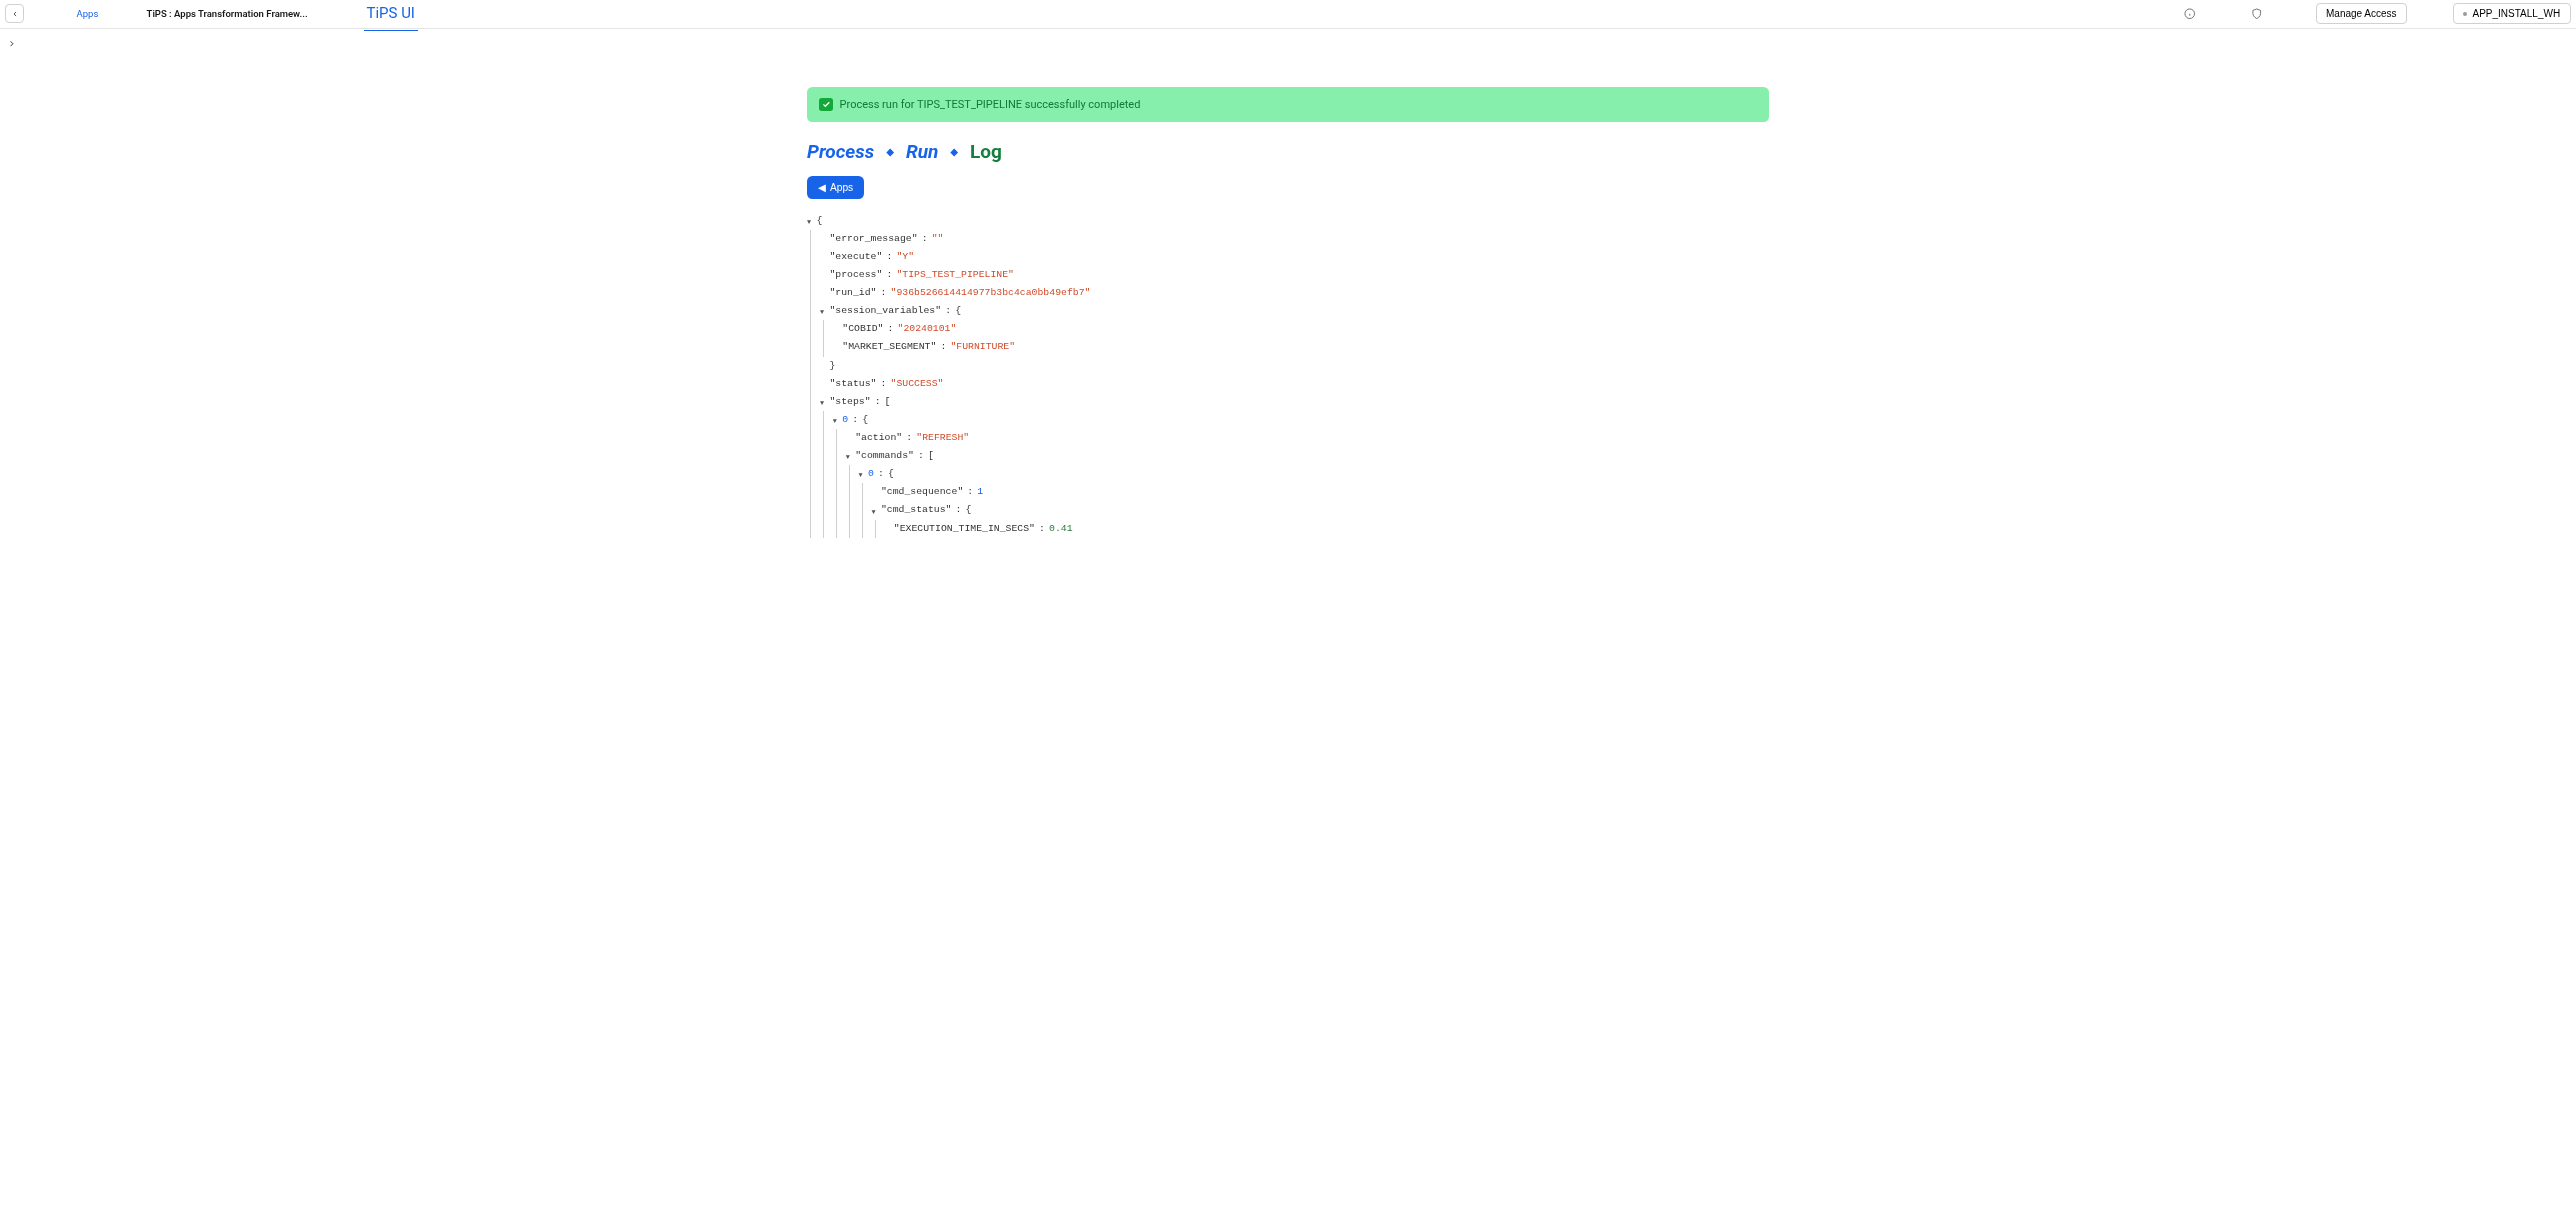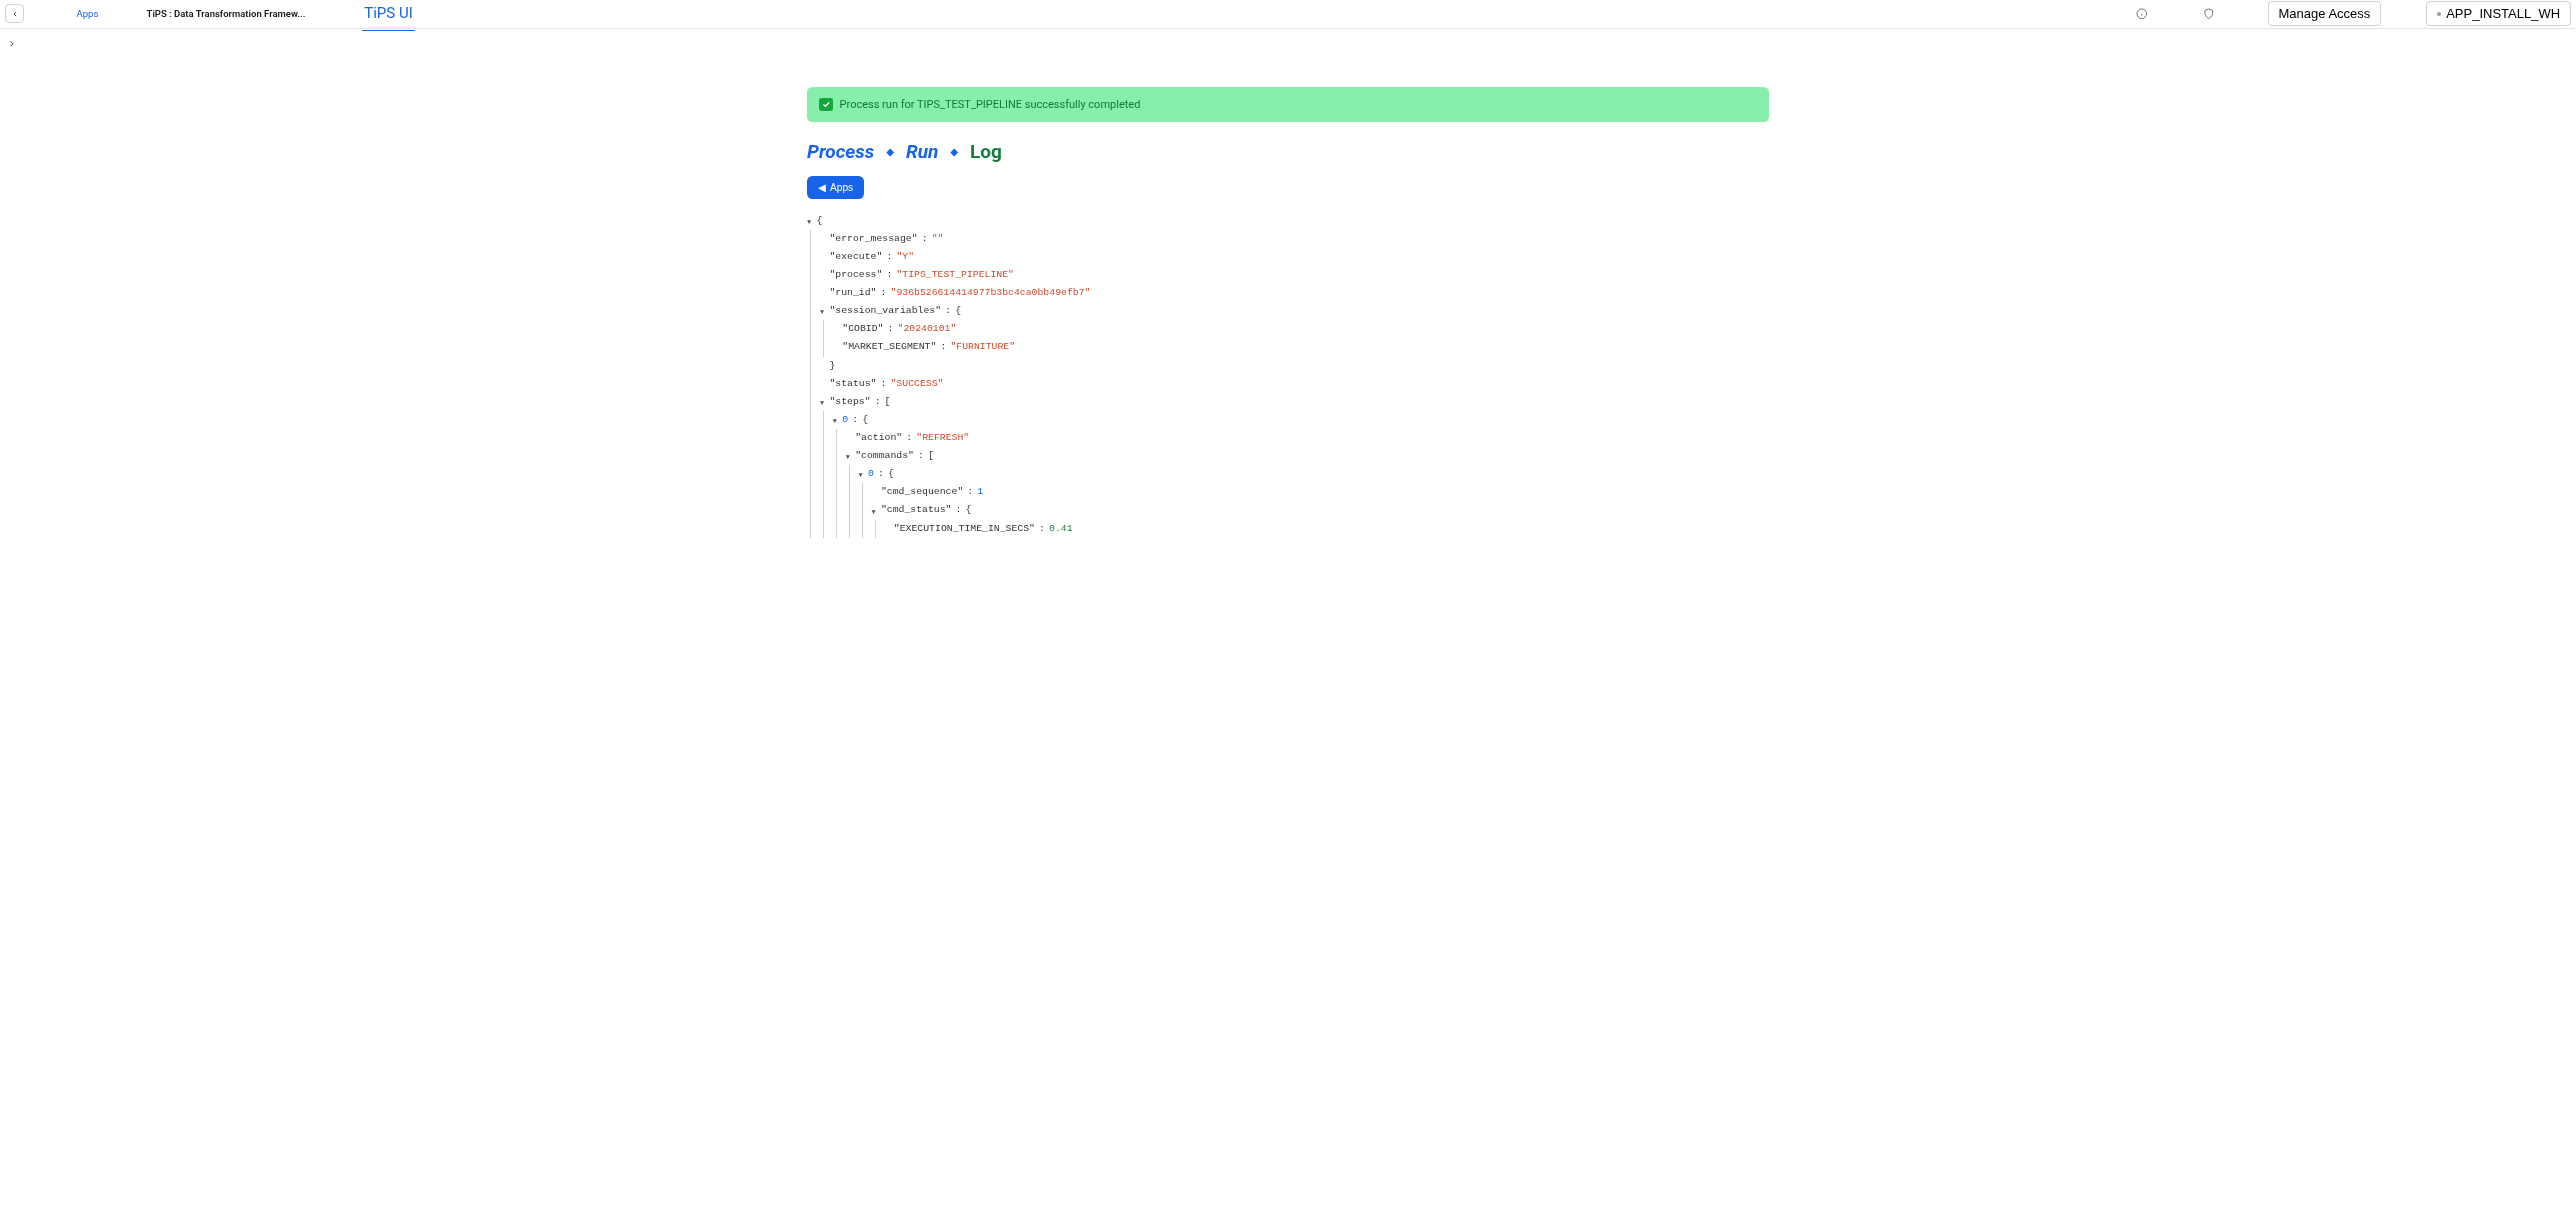--- a/index.html
+++ b/index.html
@@ -6,21 +6,21 @@
 body { font-family: -apple-system, BlinkMacSystemFont, "Segoe UI", Roboto, Helvetica, Arial, sans-serif; background: #fff; color: #1a1a1a; font-size: 9.5px; }
 
 .topbar { display: flex; align-items: center; height: 28.5px; border-bottom: 0.7px solid #e5e5e5; padding: 0 5.4px; gap: 40px; }
 .back-btn { width: 19px; height: 19px; border: 0.7px solid #d0d0d0; border-radius: 4.1px; background: #fff; display: flex; align-items: center; justify-content: center; cursor: pointer; margin-right: 8.1px; }
 .bc-item { font-size: 9.5px; color: #1a1a1a; padding: 0 4.1px; }
 .bc-link { color: #1764e9; cursor: pointer; }
 .bc-title { font-weight: 600; max-width: 176px; white-space: nowrap; overflow: hidden; text-overflow: ellipsis; }
 .tab { margin-left: 12px; font-size: 15px; color: #1764e9; padding: 7.5px 2.7px; border-bottom: 1.4px solid #1764e9; cursor: pointer; }
 .topbar-spacer { flex: 1; }
 .top-icon { width: 13.6px; height: 13.6px; display: flex; align-items: center; justify-content: center; color: #5e5e5e; margin: 0 6.8px; cursor: pointer; }
-.top-btn { border: 0.7px solid #d0d0d0; border-radius: 4.1px; background: #fff; padding: 4.1px 9.5px; font-size: 13px; cursor: pointer; margin-left: 5.4px; display: flex; align-items: center; gap: 5.4px; text-align: center; }
+.top-btn { border: 0.7px solid #d0d0d0; border-radius: 4.1px; background: #fff; padding: 4.1px 9.5px; font-size: 10px; cursor: pointer; margin-left: 5.4px; display: flex; align-items: center; gap: 5.4px; text-align: center; }
 .wh-dot { width: 4.1px; height: 4.1px; border-radius: 50%; background: #9a9a9a; }
 
 .side-toggle { position: absolute; top: 39px; left: 6.8px; width: 12.2px; height: 12.2px; color: #5e5e5e; cursor: pointer; }
 
 .content { max-width: 1016px; margin: 0 auto; padding: 58px 27px 27px 27px; }
 
 .alert { background: #86efac; border-radius: 5.4px; padding: 11px 12.2px; display: flex; align-items: center; gap: 6.8px; font-size: 11px; color: #0f7b33; margin-bottom: 17.6px; }
 .alert-check { width: 13.6px; height: 13.6px; background: #14a83b; border-radius: 2.7px; display: flex; align-items: center; justify-content: center; }
 
 .crumbs { display: flex; align-items: center; gap: 12.2px; font-size: 19px; font-weight: 700; font-style: italic; margin-bottom: 13.6px; text-align: center; }
@@ -44,21 +44,21 @@
 </head>
 <body>
 
 <div class="topbar">
   <button class="back-btn">
     <svg width="8.1" height="8.1" viewBox="0 0 24 24" fill="none" stroke="#333" stroke-width="2.5">
         <polyline points="15 18 9 12 15 6"></polyline>
       </svg>
   </button>
   <span class="bc-item bc-link">Apps</span>
-  <span class="bc-item bc-title">TiPS : Data Transformation Framew...</span>
+  <span class="bc-item bc-title">TiPS : Apps Transformation Framew...</span>
   <span class="tab">TiPS UI</span>
   <div class="topbar-spacer"></div>
   <span class="top-icon">
     <svg width="11.5" height="11.5" viewBox="0 0 24 24" fill="none" stroke="currentColor" stroke-width="1.8">
         <circle cx="12" cy="12" r="10"></circle>
         <line x1="12" y1="16" x2="12" y2="12"></line>
         <line x1="12" y1="8" x2="12" y2="8"></line>
       </svg>
   </span>
   <span class="top-icon">

